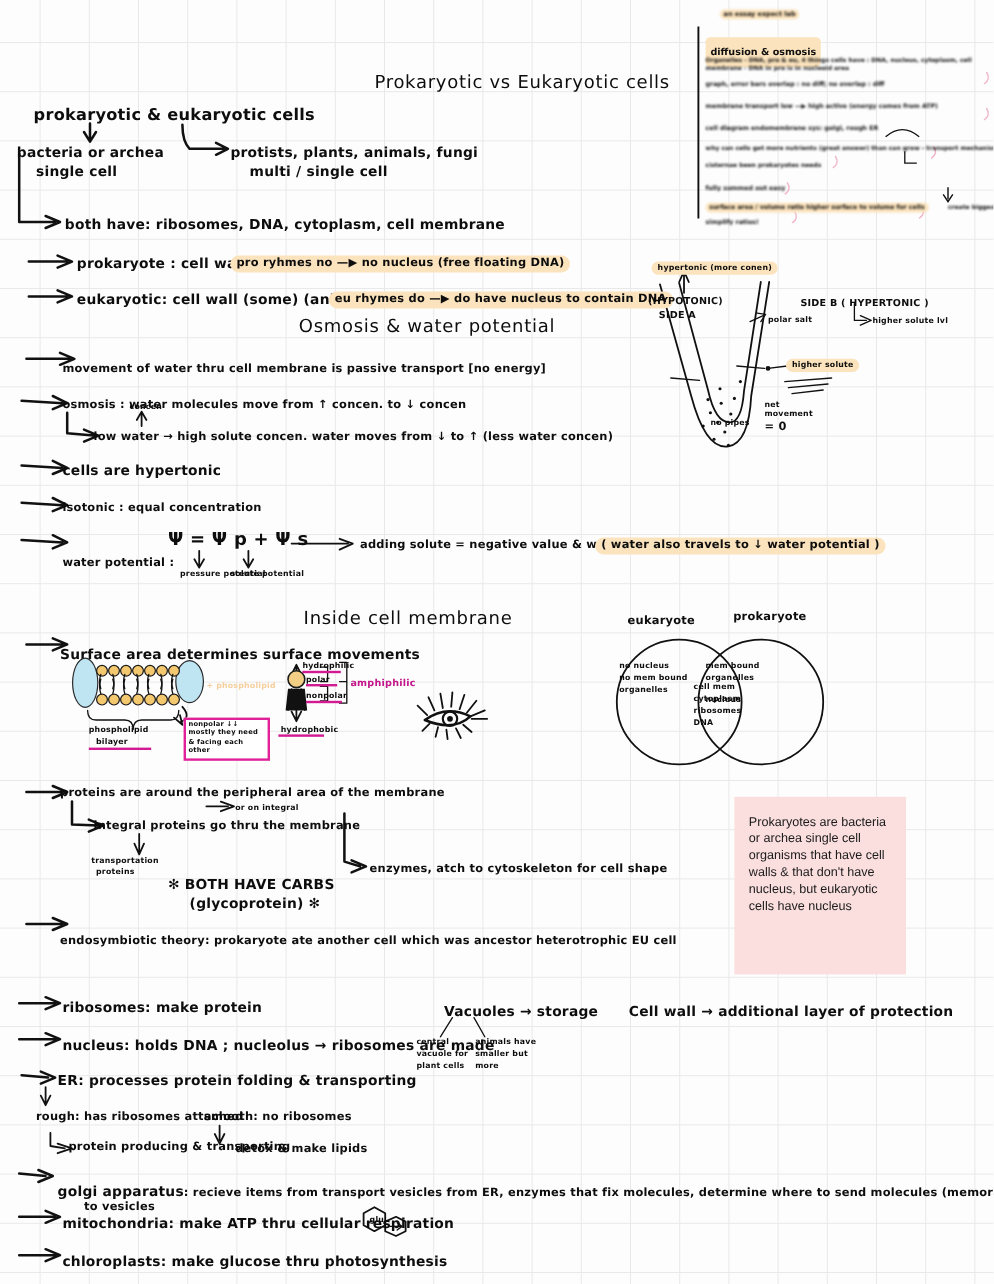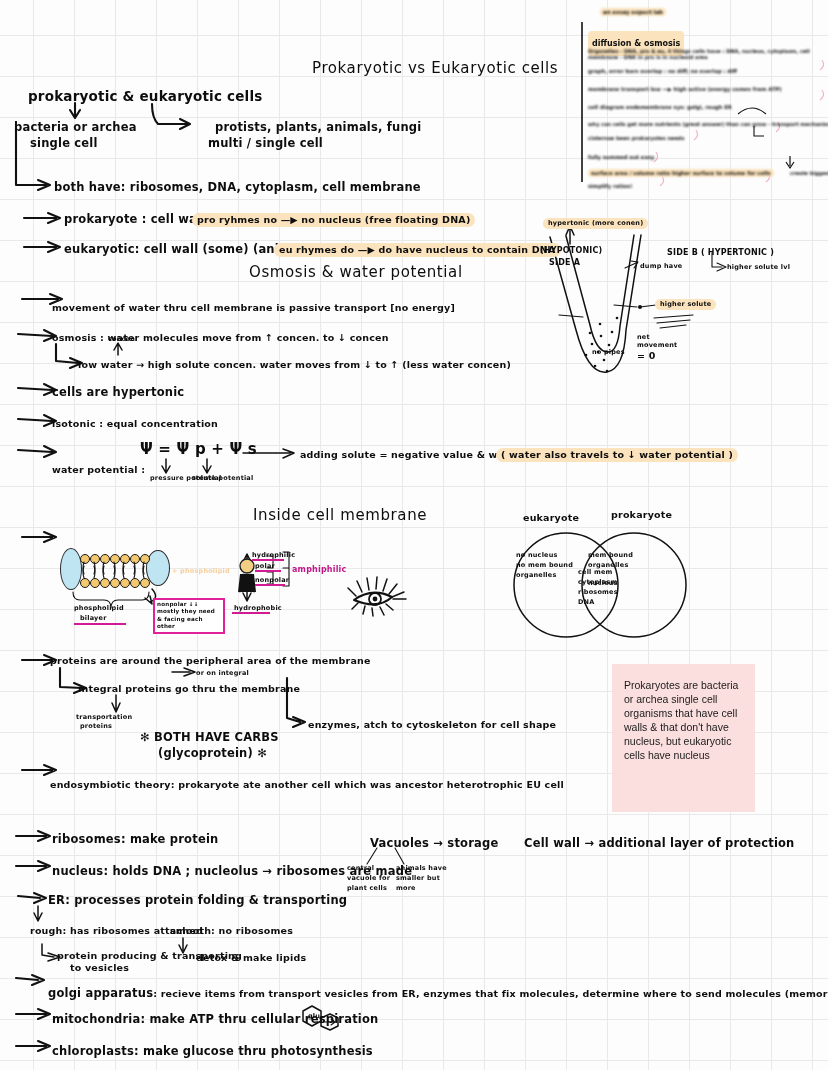--- a/index.html
+++ b/index.html
@@ -183,21 +183,21 @@
       <path class="stroke thin" d="M9 2 L18 -2 L26 2 L26 10 L18 14 L9 10 Z"></path>
       <path class="stroke vthin" d="M13 6 L22 6 M19 3 L23 6 L19 9"></path>
     </g>
   </svg>
 
   <div class="hw title" style="left:312px;top:59px;">Prokaryotic vs Eukaryotic cells</div>
 
   <div class="hw big" style="left:28px;top:88px;">prokaryotic &amp; eukaryotic cells</div>
   <div class="hw med" style="left:14px;top:120px;">bacteria or archea</div>
   <div class="hw med" style="left:30px;top:136px;">single cell</div>
-  <div class="hw med" style="left:192px;top:120px;margin-left:23px;">protists, plants, animals, fungi</div>
+  <div class="hw med" style="left:192px;top:120px;">protists, plants, animals, fungi</div>
   <div class="hw med" style="left:208px;top:136px;">multi / single cell</div>
   <div class="hw med" style="left:54px;top:180px;">both have: ribosomes, DNA, cytoplasm, cell membrane</div>
 
   <div class="hw med" style="left:64px;top:212px;">prokaryote : cell wall (most)</div>
   <div class="hw sm hl" style="left:192px;top:213px;">pro ryhmes no —▶ no nucleus (free floating DNA)</div>
 
   <div class="hw med" style="left:64px;top:242px;">eukaryotic: cell wall (some) (animal cells dont)</div>
   <div class="hw sm hl" style="left:274px;top:243px;">eu rhymes do —▶ do have nucleus to contain DNA</div>
 
   <div class="hw title" style="left:249px;top:263px;">Osmosis &amp; water potential</div>
@@ -211,29 +211,30 @@
   <div class="hw" style="left:140px;top:440px;font-size:15px;">Ψ = Ψ p + Ψ s</div>
   <div class="hw tiny" style="left:150px;top:474px;">pressure potential</div>
   <div class="hw tiny" style="left:192px;top:474px;">solute potential</div>
   <div class="hw sm" style="left:300px;top:449px;">adding solute = negative value &amp; water potential ↓</div>
   <div class="hw sm hl" style="left:496px;top:448px;">( water also travels to ↓ water potential )</div>
 
   <div class="hw tiny hl" style="left:543px;top:218px;">hypertonic (more conen)</div>
   <div class="hw xs" style="left:540px;top:246px;">(HYPOTONIC)</div>
   <div class="hw xs" style="left:549px;top:258px;">SIDE A</div>
   <div class="hw xs" style="left:628px;top:248px;padding-left:39px;">SIDE B ( HYPERTONIC )</div>
-  <div class="hw tiny" style="left:640px;top:262px;">dump have</div>
+  <div class="hw tiny" style="left:640px;top:262px;">polar salt</div>
   <div class="hw tiny" style="left:727px;top:263px;">higher solute lvl</div>
   <div class="hw tiny hl" style="left:655px;top:299px;">higher solute</div>
   <div class="hw tiny" style="left:637px;top:333px;">net</div>
   <div class="hw tiny" style="left:637px;top:341px;">movement</div>
   <div class="hw sm" style="left:637px;top:350px;">= 0</div>
   <div class="hw tiny" style="left:592px;top:348px;">no pipes</div>
 
   <div class="hw title" style="left:253px;top:506px;">Inside cell membrane</div>
+  <div class="hw med" style="left:50px;top:538px;">Surface area determines surface movements</div>
 
   <div class="bluecap" style="left:60px;top:548px;width:20px;height:40px;"></div>
   <div class="bluecap" style="left:146px;top:550px;width:22px;height:34px;"></div>
   <div>
     <div class="head" style="left:80px;top:554px;width:8px;height:8px;"></div>
     <div class="head" style="left:90px;top:554px;width:8px;height:8px;"></div>
     <div class="head" style="left:100px;top:554px;width:8px;height:8px;"></div>
     <div class="head" style="left:110px;top:554px;width:8px;height:8px;"></div>
     <div class="head" style="left:120px;top:554px;width:8px;height:8px;"></div>
     <div class="head" style="left:130px;top:554px;width:8px;height:8px;"></div>
@@ -320,21 +321,21 @@
   </div>
   <div class="hw med" style="left:52px;top:864px;">
     <span>nucleus</span><span>: holds DNA ; nucleolus → ribosomes are made</span>
   </div>
   <div class="hw med" style="left:48px;top:893px;">
     <span>ER</span><span>: processes protein folding &amp; transporting</span>
   </div>
   <div class="hw sm" style="left:30px;top:925px;">rough: has ribosomes attached</div>
   <div class="hw sm" style="left:170px;top:925px;">smooth: no ribosomes</div>
   <div class="hw sm" style="left:57px;top:950px;">protein producing &amp; transporting</div>
-  <div class="hw sm" style="left:70px;top:962px;">to vesicles</div>
+  <div class="hw sm" style="left:70px;top:1000px;">to vesicles</div>
   <div class="hw sm" style="left:196px;top:952px;">detox &amp; make lipids</div>
 
   <div class="hw med" style="left:48px;top:986px;">
     <span>golgi apparatus</span><span class="sm">: recieve items from transport vesicles from ER, enzymes that fix molecules, determine where to send molecules (memorane)</span>
   </div>
   <div class="hw med" style="left:52px;top:1012px;">
     <span>mitochondria</span><span>: make ATP thru cellular respiration</span>
   </div>
   <div class="hw med" style="left:52px;top:1044px;">
     <span>chloroplasts</span><span>: make glucose thru photosynthesis</span>

